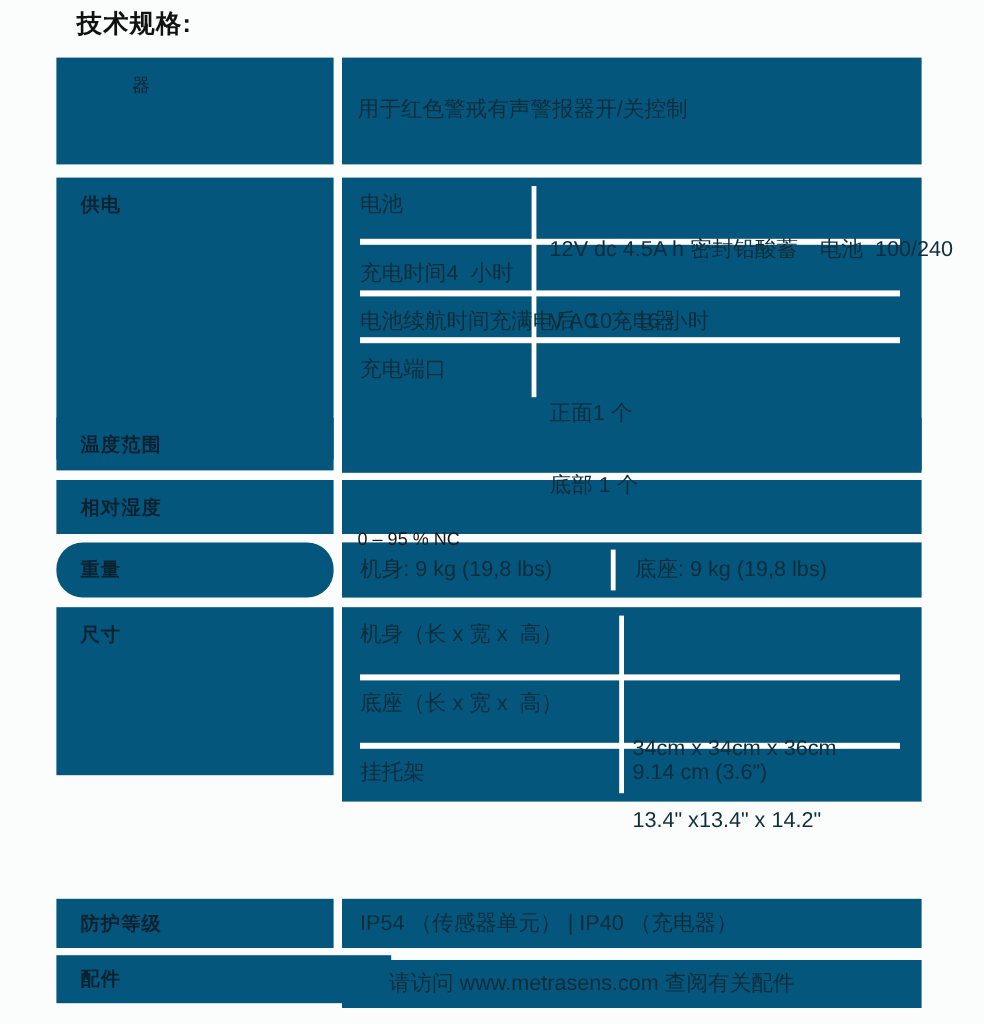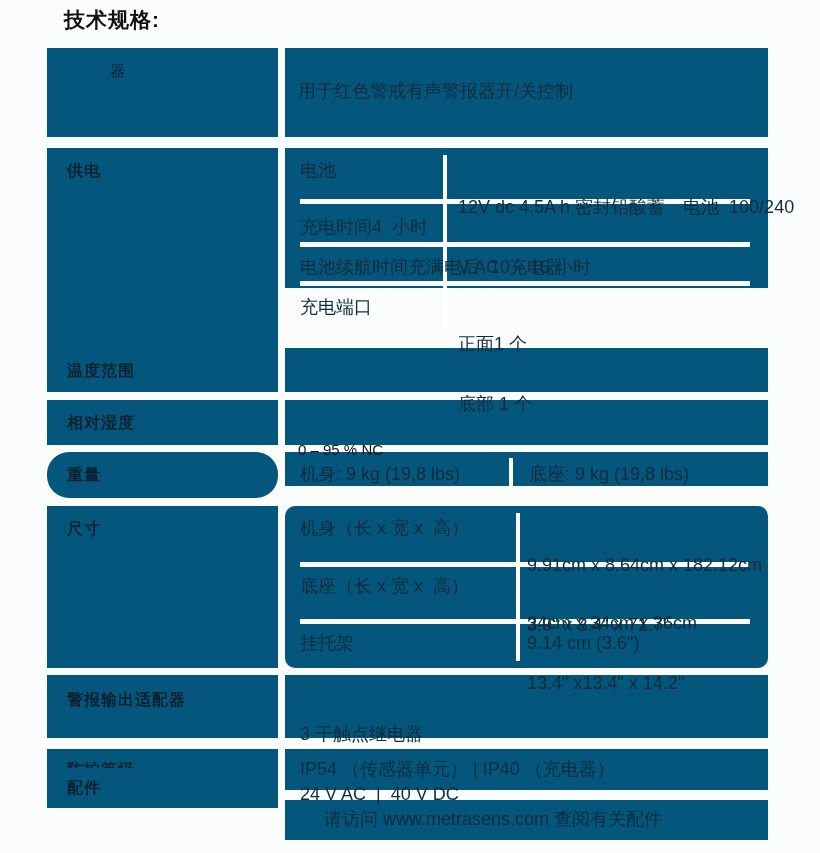--- a/index.html
+++ b/index.html
@@ -45,21 +45,21 @@
   <div class="cell left" style="top:48px;height:89px;">
     <span class="lbl plain" style="left:63px;top:14px;">器</span>
   </div>
   <div class="cell right" style="top:48px;height:89px;">
     <span class="val" style="left:13px;top:33px;">用于红色警戒有声警报器开/关控制</span>
   </div>
 
   <div class="cell left" style="top:148px;height:235px;">
     <span class="lbl">供电</span>
   </div>
-  <div class="cell right" style="top:148px;height:140px;">
+  <div class="cell right" style="top:148px;height:246px;">
     <div class="vline" style="left:158px;top:7px;height:176px;"></div>
 
     <span class="val" style="left:15px;top:12px;">电池</span>
     <div class="val" style="left:173px;top:9px;">
       <div>12V dc 4.5A h 密封铅酸蓄　电池  100/240</div>
       <div>V AC  充电器</div>
     </div>
     <div class="hline" style="left:15px;top:51px;width:450px;"></div>
 
     <span class="val" style="left:15px;top:69px;">充电时间4  小时</span>
@@ -82,67 +82,54 @@
 
   <div class="cell left" style="top:400px;height:45px;">
     <span class="lbl">相对湿度</span>
   </div>
   <div class="cell right" style="top:400px;height:45px;"></div>
   <span class="overlay-val" style="left:298px;top:442px;">0 – 95 % NC</span>
 
   <div class="cell left" style="top:452px;height:46px;border-radius:22px;">
     <span class="lbl">重量</span>
   </div>
-  <div class="cell right" style="top:452px;height:34px;">
+  <div class="cell right" style="top:452px;height:46px;">
     <span class="val" style="left:15px;top:12px;">机身: 9 kg (19,8 lbs)</span>
     <div class="vline" style="left:224px;top:6px;height:34px;"></div>
     <span class="val" style="left:244px;top:12px;">底座: 9 kg (19,8 lbs)</span>
   </div>
 
-  <div class="cell left" style="top:506px;height:162px;">
+  <div class="cell left" style="top:506px;height:140px;">
     <span class="lbl">尺寸</span>
   </div>
-  <div class="cell right" style="top:506px;height:162px;border-radius:10px;">
+  <div class="cell right" style="top:506px;height:162px;">
     <div class="vline" style="left:231px;top:7px;height:148px;"></div>
 
     <span class="val" style="left:15px;top:12px;">机身（长 x 宽 x  高）</span>
-    <div class="val" style="left:242px;top:9px;">
-      <div>9.91cm x 8.64cm x 182.12cm</div>
-      <div>3.9" x 3.4" x 71.7"</div>
-    </div>
     <div class="hline" style="left:15px;top:56px;width:450px;"></div>
 
     <span class="val" style="left:15px;top:70px;">底座（长 x 宽 x  高）</span>
     <div class="val" style="left:242px;top:67px;">
       <div>34cm x 34cm x 36cm</div>
       <div>13.4" x13.4" x 14.2"</div>
     </div>
     <div class="hline" style="left:15px;top:113px;width:450px;"></div>
 
     <span class="val" style="left:15px;top:127px;">挂托架</span>
     <span class="val" style="left:242px;top:127px;">9.14 cm (3.6")</span>
   </div>
 
-  <div class="cell left" style="top:675px;height:63px;">
-    <span class="lbl" style="top:15px;">警报输出适配器</span>
-  </div>
-  <div class="cell right" style="top:675px;height:63px;">
-    <div class="val" style="left:15px;top:9px;">
-      <div>3 干触点继电器</div>
-      <div>24 V AC  |  40 V DC</div>
-    </div>
-  </div>
 
   <div class="cell left" style="top:749px;height:41px;">
     <span class="lbl" style="top:11px;">防护等级</span>
   </div>
   <div class="cell right" style="top:749px;height:41px;">
     <span class="val" style="left:15px;top:10px;">IP54 （传感器单元） | IP40 （充电器）</span>
   </div>
 
-  <div class="cell left" style="top:768px;height:40px;">
+  <div class="cell left" style="top:796px;height:40px;padding-left:48px;">
     <span class="lbl" style="top:10px;">配件</span>
   </div>
   <div class="cell right" style="top:800px;height:40px;">
     <span class="val" style="left:15px;top:9px;margin-left:24px;">请访问 www.metrasens.com 查阅有关配件</span>
   </div>
 
 </div>
 
 </body></html>

